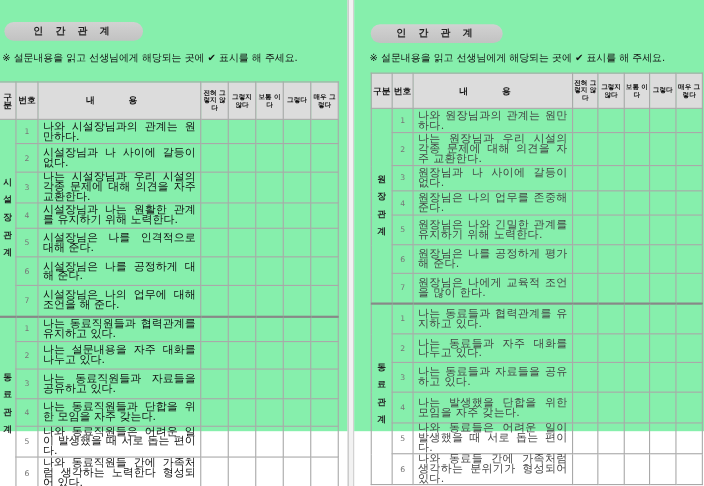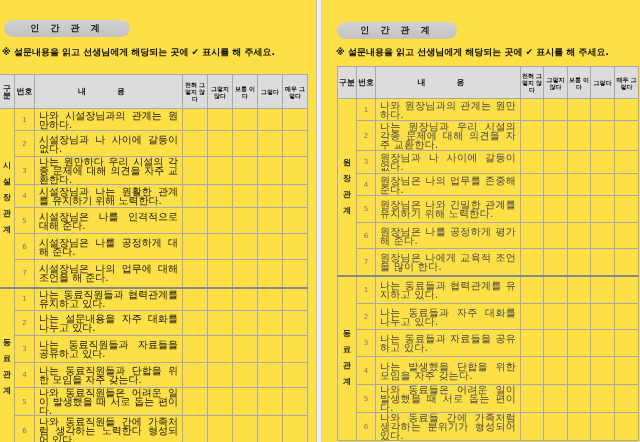--- a/index.html
+++ b/index.html
@@ -2,33 +2,33 @@
 <html><head>
 <meta charset="utf-8">
 <style>
   html, body { margin: 0; padding: 0; }
   body {
     width: 640px; height: 442px; overflow: hidden; position: relative;
     background: #ffffff;
     font-family: "DejaVu Sans", "Liberation Sans", sans-serif;
     color: #222;
   }
-  .page { position: absolute; top: 0; height: 442px; background: #fde047; }
+  .page { position: absolute; top: 0; height: 392px; background: #86efac; }
   .page.left { left: 0; width: 316px; }
   .page.right { left: 322px; width: 318px; }
   .divider { position: absolute; left: 316px; top: 0; width: 6px; height: 442px; background: #f2f2f2; border-left: 1px solid #bdbdbd; border-right: 1px solid #cfcfcf; box-sizing: border-box; }
 
   .pill {
     position: absolute; height: 17px; border-radius: 9px;
     background: linear-gradient(#d2d2d2, #c2c2c2);
     font-size: 9px; font-weight: bold; color: #222;
     display: flex; align-items: center; justify-content: center; letter-spacing: 4px;
   }
   .instr {
-    position: absolute; font-size: 9px; font-weight: bold; white-space: nowrap; color: #111;
+    position: absolute; font-size: 9px; font-weight: normal; white-space: nowrap; color: #111;
   }
   table.q {
     position: absolute; border-collapse: collapse; table-layout: fixed;
     border: 1.5px solid #888;
   }
   table.q td, table.q th {
     border: 1px solid #a9a9a9; padding: 0; vertical-align: middle;
   }
   table.q th {
     background: #dcdcdc; font-size: 6px; font-weight: bold; line-height: 7px; text-align: center; color: #111;
@@ -89,21 +89,21 @@
           <td class="num">2</td>
           <td class="txt">시설장님과 나 사이에 갈등이 없다.</td>
           <td></td>
           <td></td>
           <td></td>
           <td></td>
           <td></td>
         </tr>
         <tr style="height: 24px;">
           <td class="num">3</td>
-          <td class="txt">나는 원만하다 우리 시설의 각종 문제에 대해 의견을 자주 교환한다.</td>
+          <td class="txt">나는 시설장님과 우리 시설의 각종 문제에 대해 의견을 자주 교환한다.</td>
           <td></td>
           <td></td>
           <td></td>
           <td></td>
           <td></td>
         </tr>
         <tr style="height: 23px;">
           <td class="num">4</td>
           <td class="txt">시설장님과 나는 원활한 관계를 유지하기 위해 노력한다.</td>
           <td></td>

